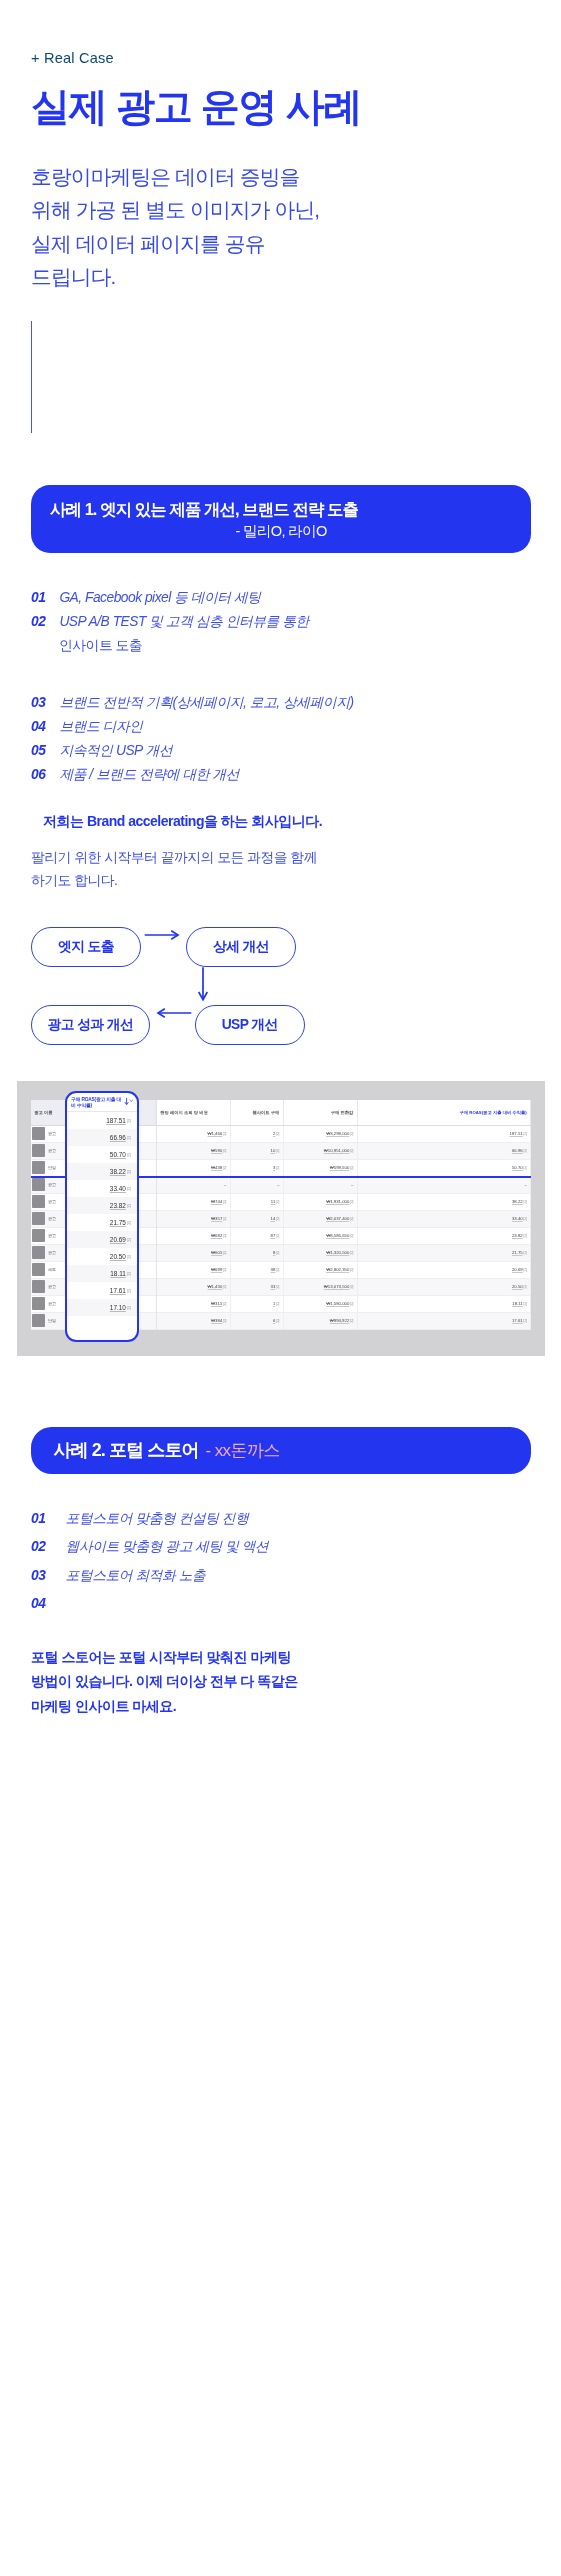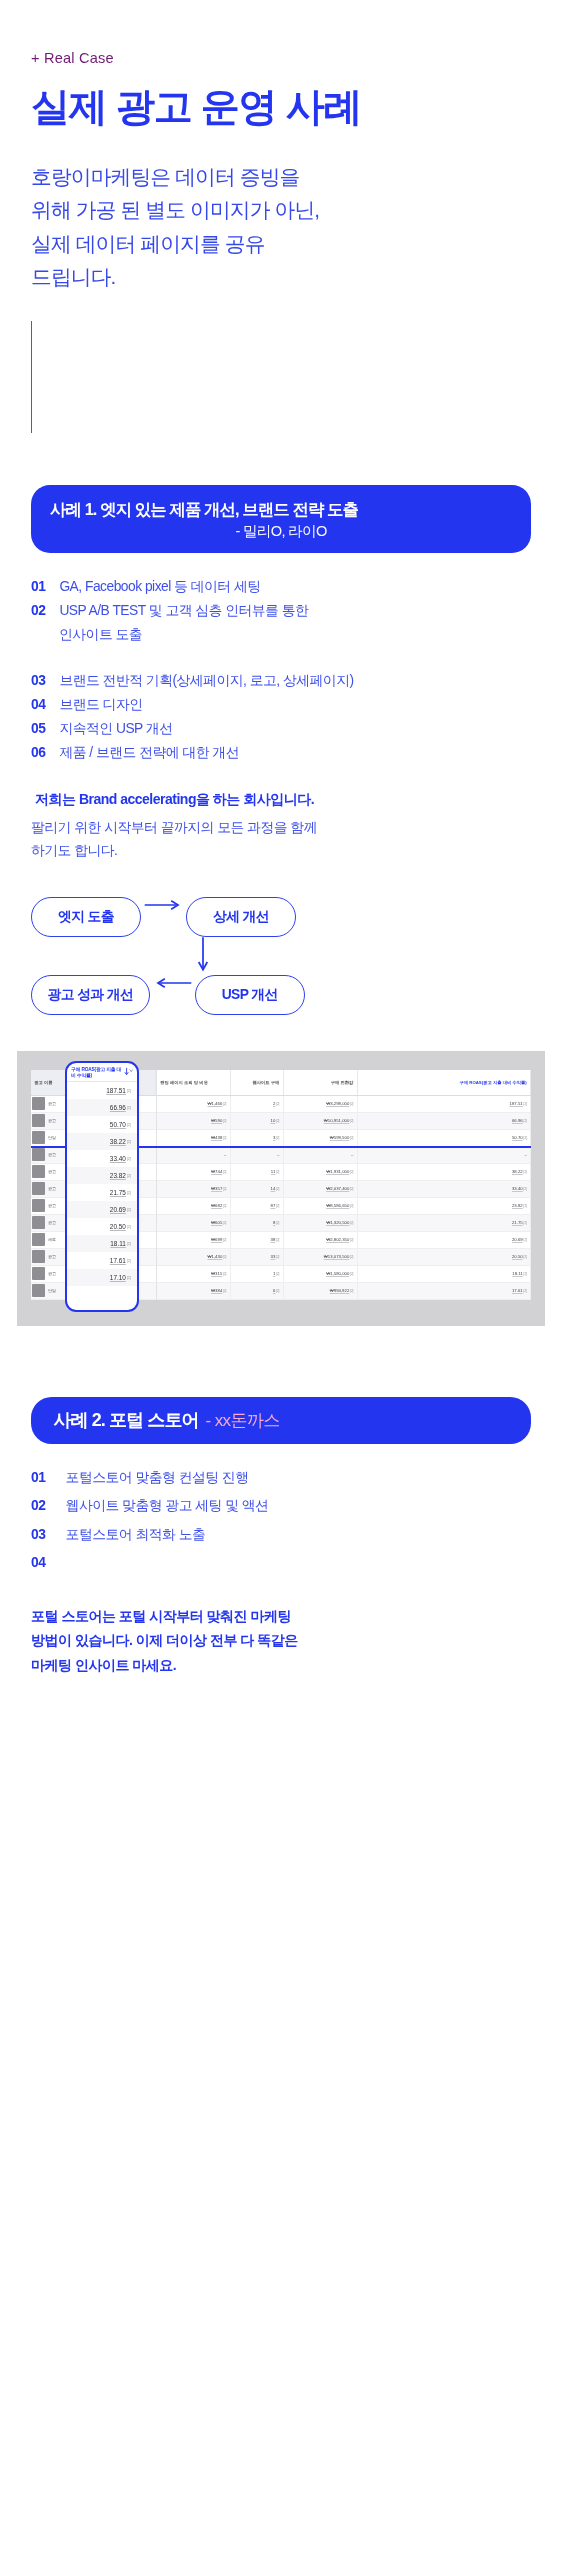--- a/index.html
+++ b/index.html
@@ -14,21 +14,21 @@
     overflow-x: hidden;
   }
 
   .page { width: 562px; position: relative; padding-bottom: 52px; }
 
   
   .hero { padding: 50px 0 0 31px; }
   .eyebrow {
     font-size: 14.6px;
     letter-spacing: 0.2px;
-    color: #701a75;
+    color: #0c4a6e;
     font-weight: 400;
     margin: 0 0 19px 0;
   }
   .hero-title {
     font-size: 39px;
     font-weight: 700;
     letter-spacing: -1.3px;
     color: #2335ef;
     margin: 0 0 31px 0;
     line-height: 1.12;
@@ -81,21 +81,21 @@
     display: block;
     margin: 1.7px 0 0 0;
     opacity: .97;
   }
   .case2-row { display: flex; align-items: baseline; gap: 6.9px; }
   .case2-sub {
     color: #f9a8d4; font-size: 17px; font-weight: 400; letter-spacing: -0.6px;
   }
 
   
-  .num-list { margin: 23px 31px 0 31px; padding: 0; list-style: none; }
+  .num-list { margin: 34px 31px 0 31px; padding: 0; list-style: none; font-style: italic; }
   .num-list li {
     display: flex;
     align-items: flex-start;
     font-size: 13.8px;
     line-height: 1.62;
     letter-spacing: -0.5px;
     color: #3d4fe9;
     margin-bottom: 1.7px;
   }
   .num-list .num {
@@ -118,21 +118,21 @@
   }
 
   
   .emph { margin: 24px 31px 0 31px; }
   .emph .strong {
     font-size: 14px;
     font-weight: 700;
     color: #2335ef;
     letter-spacing: -0.5px;
     line-height: 1.7;
-    margin: 4px;
+    margin: 12px;
   }
   .emph .normal {
     font-size: 13.8px;
     font-weight: 400;
     color: #3d4fe9;
     letter-spacing: -0.5px;
     line-height: 1.7;
     margin: 0;
   }
 

